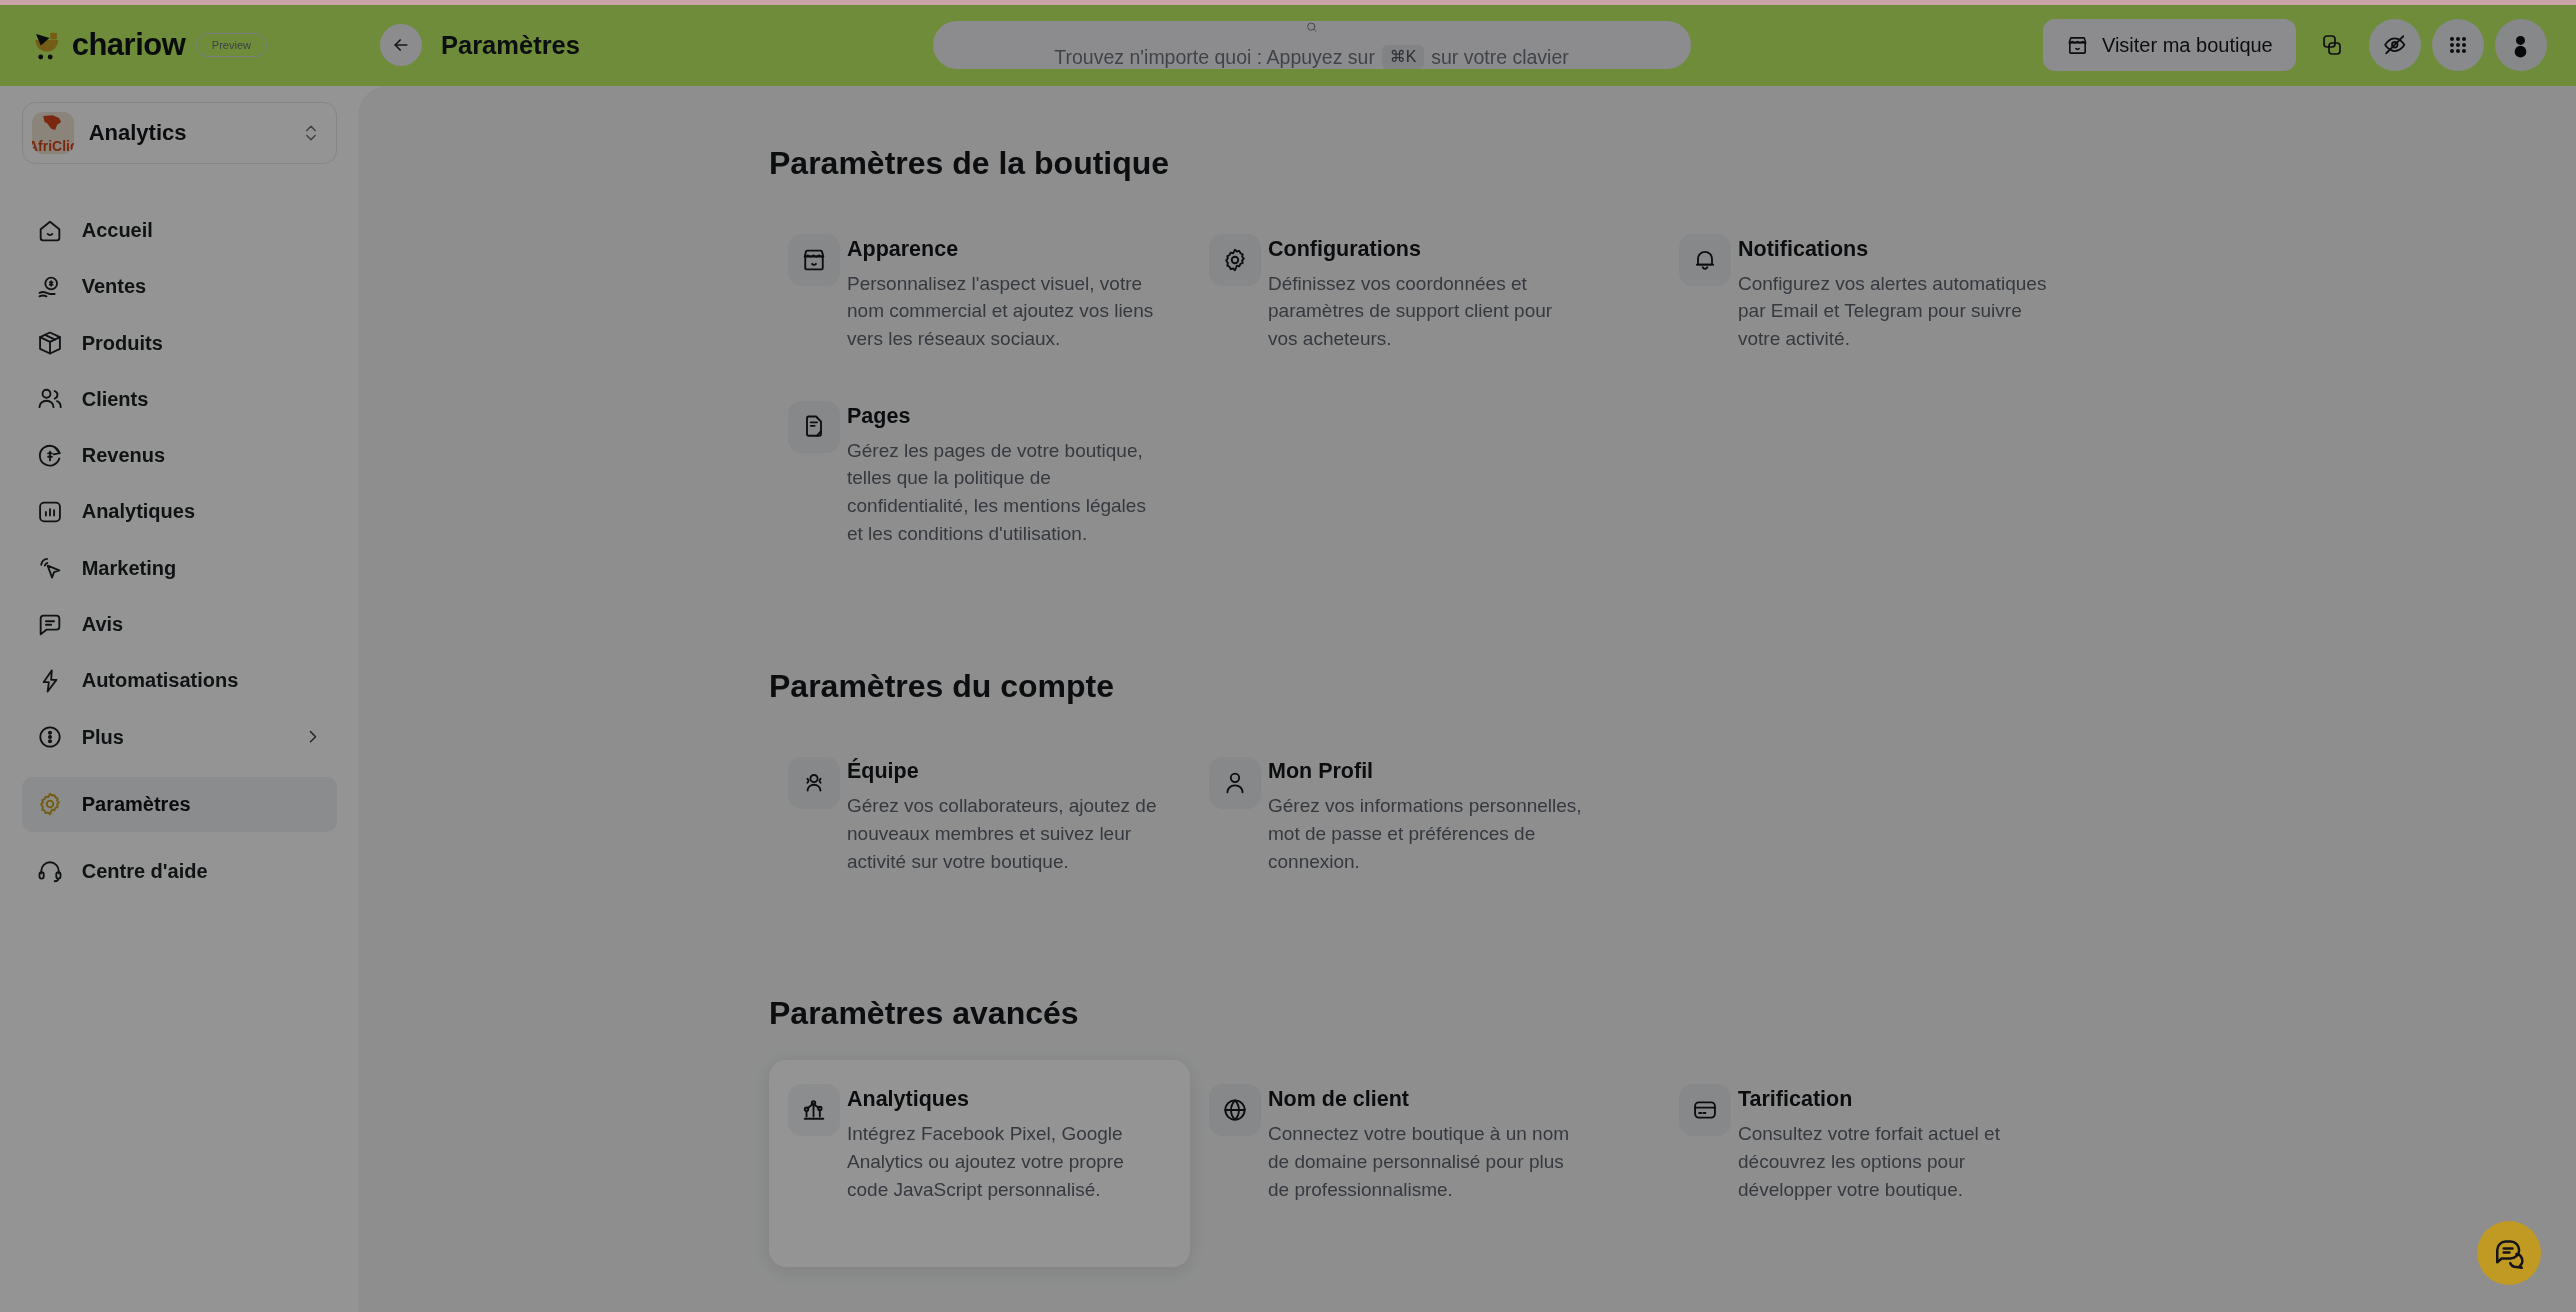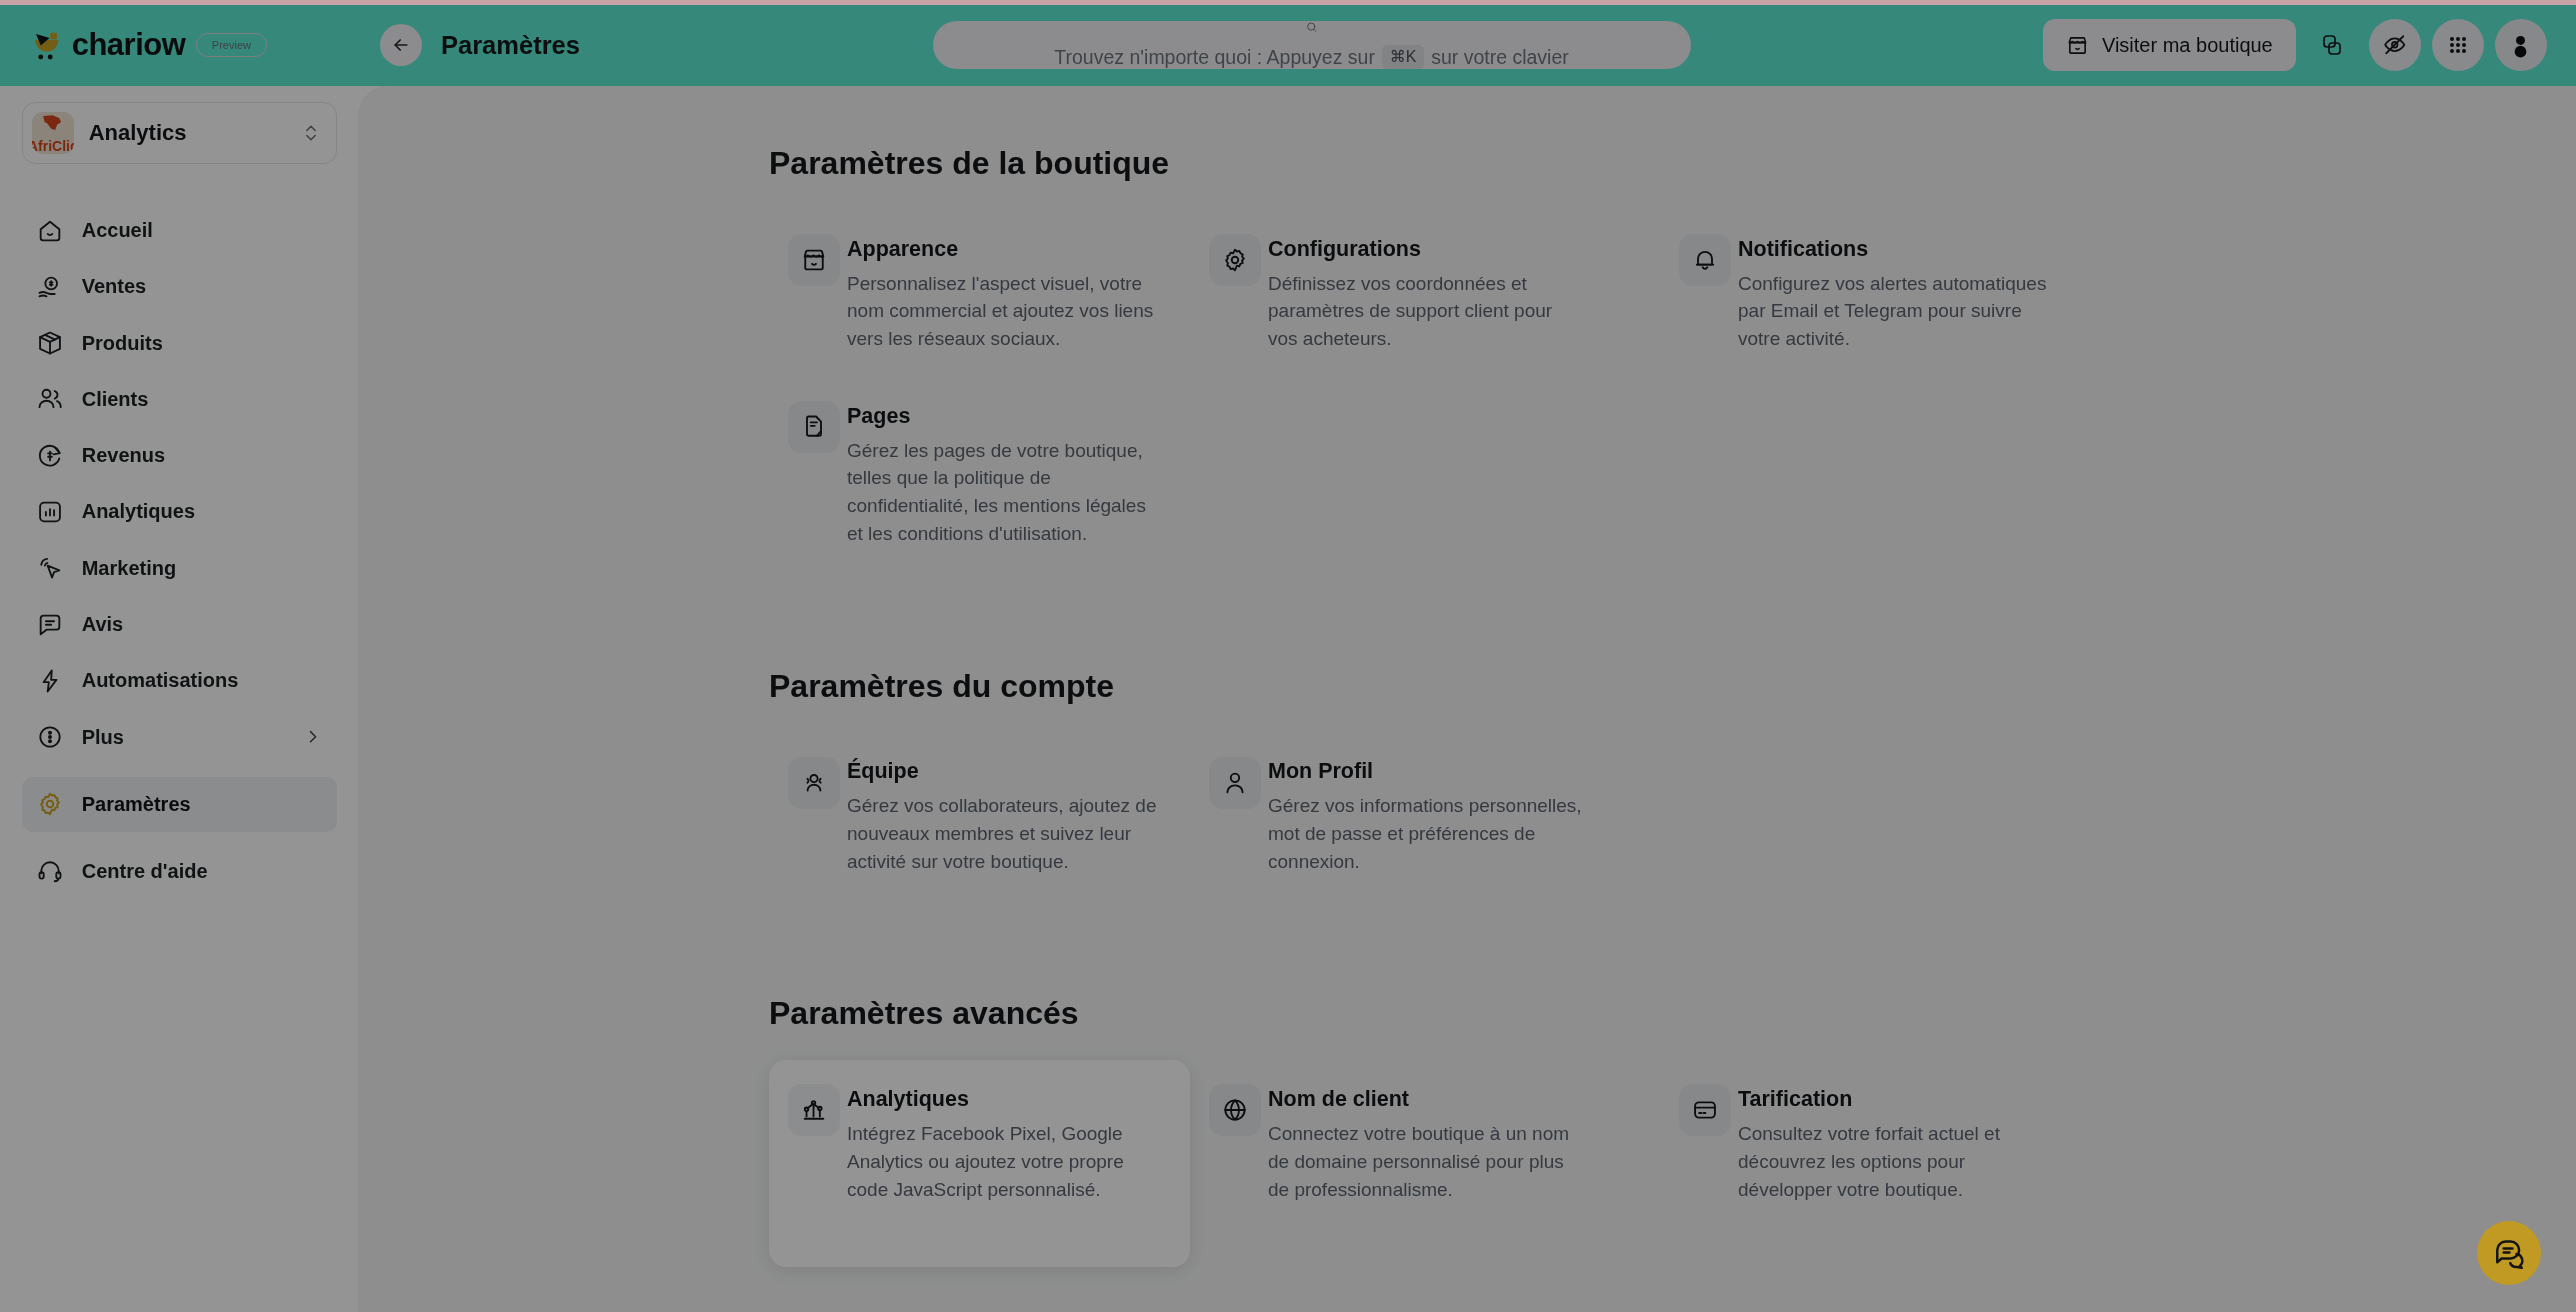--- a/index.html
+++ b/index.html
@@ -27,21 +27,21 @@
     position: absolute; top: 0; left: 0;
     width: 2576px; height: 4.7px;
     background: #c9a3a8;
     z-index: 950;
   }
 
   
   .topbar {
     position: absolute; top: 4.7px; left: 0;
     width: 2576px; height: 81px;
-    background: #5eead4;
+    background: #bef264;
     display: flex; align-items: center;
     z-index: 10;
   }
   .brand {
     width: 358px; height: 81px;
     display: flex; align-items: center;
     padding-left: 32px; gap: 10.7px;
   }
   .logo-wrap { display: flex; align-items: center; gap: 8.7px; }
   .logo-mark { width: 31px; height: 31px; flex: none; }

